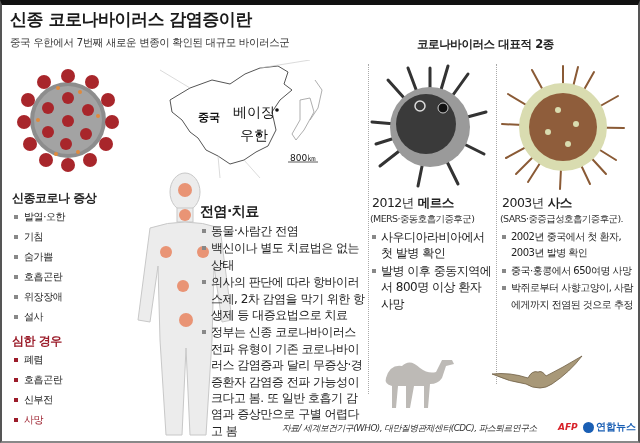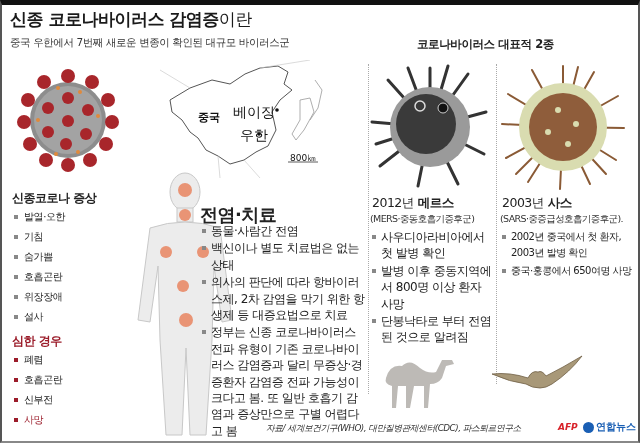--- a/index.html
+++ b/index.html
@@ -1,21 +1,21 @@
 <!DOCTYPE html>
 <html><head>
 <meta charset="utf-8">
 <style>
   * { box-sizing: border-box; margin: 0; padding: 0; }
   html, body { width: 640px; height: 443px; overflow: hidden; background: #ffffff; }
   body { font-family: "DejaVu Sans", "Liberation Sans", sans-serif; color: #222; position: relative; }
   .frame { position: absolute; left: 0; top: 0; width: 640px; height: 443px; border-left: 2px solid #555; border-right: 2px solid #555; border-bottom: 2px solid #888; border-top: 5px solid #111; background: #fff; }
   .abs { position: absolute; }
   .title { left: 10px; top: 8px; font-size: 17px; font-weight: bold; letter-spacing: -0.5px; color: #1a1a1a; white-space: nowrap; }
-  .title .light { font-weight: normal; margin-top: 8px; }
+  .title .light { font-weight: bold; margin-top: 8px; }
   .subtitle { left: 10px; top: 36px; font-size: 10.5px; color: #333; letter-spacing: -0.4px; white-space: nowrap; }
   .right-head { left: 417px; top: 37px; font-size: 11.5px; font-weight: bold; letter-spacing: -0.4px; white-space: nowrap; }
 
   .virus-main { left: 14px; top: 66px; width: 108px; height: 108px; }
   .map { left: 160px; top: 60px; width: 180px; height: 118px; }
   .map-label { font-size: 14px; color: #111; white-space: nowrap; }
 
   .body-fig { left: 110px; top: 170px; width: 150px; height: 270px; }
 
   .sec-h { font-size: 12px; font-weight: bold; letter-spacing: -0.5px; white-space: nowrap; }
@@ -31,21 +31,21 @@
 
   .divider { position: absolute; border-left: 1px dotted #aaa; }
 
   .virus-mers { left: 368px; top: 62px; width: 125px; height: 130px; }
   .virus-sars { left: 498px; top: 62px; width: 130px; height: 130px; }
 
   .year-h { font-size: 12.5px; font-weight: bold; letter-spacing: -0.5px; white-space: nowrap; }
   .year-h .yr { font-weight: normal; }
   .year-sub { font-size: 9.5px; letter-spacing: -0.6px; color: #333; white-space: nowrap; }
 
-  .footer { left: 266px; top: 423px; font-size: 8.8px; font-style: italic; letter-spacing: -0.5px; color: #333; white-space: nowrap; }
+  .footer { left: 282px; top: 423px; font-size: 8.8px; font-style: italic; letter-spacing: -0.5px; color: #333; white-space: nowrap; }
   .afp { left: 558px; top: 422px; font-size: 9px; font-weight: bold; font-style: italic; color: #d8232a; }
   .yonhap { left: 583px; top: 420px; font-size: 10px; font-weight: bold; color: #1a5fb4; white-space: nowrap; display: flex; align-items: center; gap: 2px; }
   .yonhap .logo { width: 11px; height: 11px; border-radius: 50%; background: #1a5fb4; display: inline-block; }
 </style>
 </head>
 <body>
 
 <div class="frame"></div>
 
 <div class="abs title">
@@ -130,21 +130,21 @@
 </ul>
 
 <div class="abs sec-h" style="left:12px;top:333px;color:#9b1c2a">심한 경우</div>
 <ul class="abs list severe" style="left:14px;top:350px">
   <li>폐렴</li>
   <li>호흡곤란</li>
   <li>신부전</li>
   <li class="red">사망</li>
 </ul>
 
-<div class="abs sec-h" style="left:200px;top:203px;font-size:18px">전염·치료</div>
+<div class="abs sec-h" style="left:200px;top:203px;font-size:14px">전염·치료</div>
 <ul class="abs text-list" style="left:202px;top:223px;width:165px">
   <li>동물·사람간 전염</li>
   <li>백신이나 별도 치료법은 없는 상태</li>
   <li>의사의 판단에 따라 항바이러스제, 2차 감염을 막기 위한 항생제 등 대증요법으로 치료</li>
   <li>정부는 신종 코로나바이러스 전파 유형이 기존 코로나바이러스 감염증과 달리 무증상·경증환자 감염증 전파 가능성이 크다고 봄. 또 일반 호흡기 감염과 증상만으로 구별 어렵다고 봄</li>
 </ul>
 
 <div class="abs right-head">코로나바이러스 대표적 2종</div>
 
 <div class="divider" style="left:368px;top:64px;height:330px"></div>
@@ -200,31 +200,31 @@
 </svg>
 
 <div class="abs year-h" style="left:372px;top:195px">
   <span class="yr">2012년</span>
   <span>메르스</span>
 </div>
 <div class="abs year-sub" style="left:370px;top:213px">(MERS·중동호흡기증후군)</div>
 <ul class="abs text-list" style="left:372px;top:229px;width:124px;font-size:12px">
   <li>사우디아라비아에서 첫 발병 확인</li>
   <li>발병 이후 중동지역에서 800명 이상 환자 사망</li>
-  <li>단봉낙타로 부터 전염된 것으로 알려짐</li>
 </ul>
 
 <div class="abs year-h" style="left:502px;top:195px">
   <span class="yr">2003년</span>
   <span>사스</span>
 </div>
 <div class="abs year-sub" style="left:500px;top:213px">(SARS·중증급성호흡기증후군).</div>
 <ul class="abs text-list" style="left:502px;top:229px;width:134px;font-size:10px">
   <li>2002년 중국에서 첫 환자, 2003년 발병 확인</li>
   <li>중국·홍콩에서 650여명 사망</li>
+  <li>박쥐로부터 사향고양이, 사람에게까지 전염된 것으로 추정</li>
 </ul>
 
 <svg class="abs" style="left:380px;top:352px;width:80px;height:60px" viewBox="0 0 80 60">
   <path d="M6 26 Q10 12 22 14 Q30 6 40 16 Q48 22 56 20 L62 8 L72 8 L74 12 L66 14 L62 26 Q58 32 50 32 L48 56 L44 56 L44 34 L34 34 L30 56 L26 56 L26 34 L18 34 L16 56 L12 56 L12 34 Q4 32 6 26 Z" fill="#bdbab6"></path>
 </svg>
 
 <svg class="abs" style="left:490px;top:354px;width:95px;height:40px" viewBox="0 0 95 40">
   <path d="M2 20 Q20 18 38 24 Q42 16 48 18 Q52 16 56 22 Q72 14 92 2 Q80 18 62 30 Q56 34 50 34 Q42 34 36 30 Q20 28 2 20 Z" fill="#a89878" stroke="#6e5e44" stroke-width="0.8"></path>
 </svg>
 

